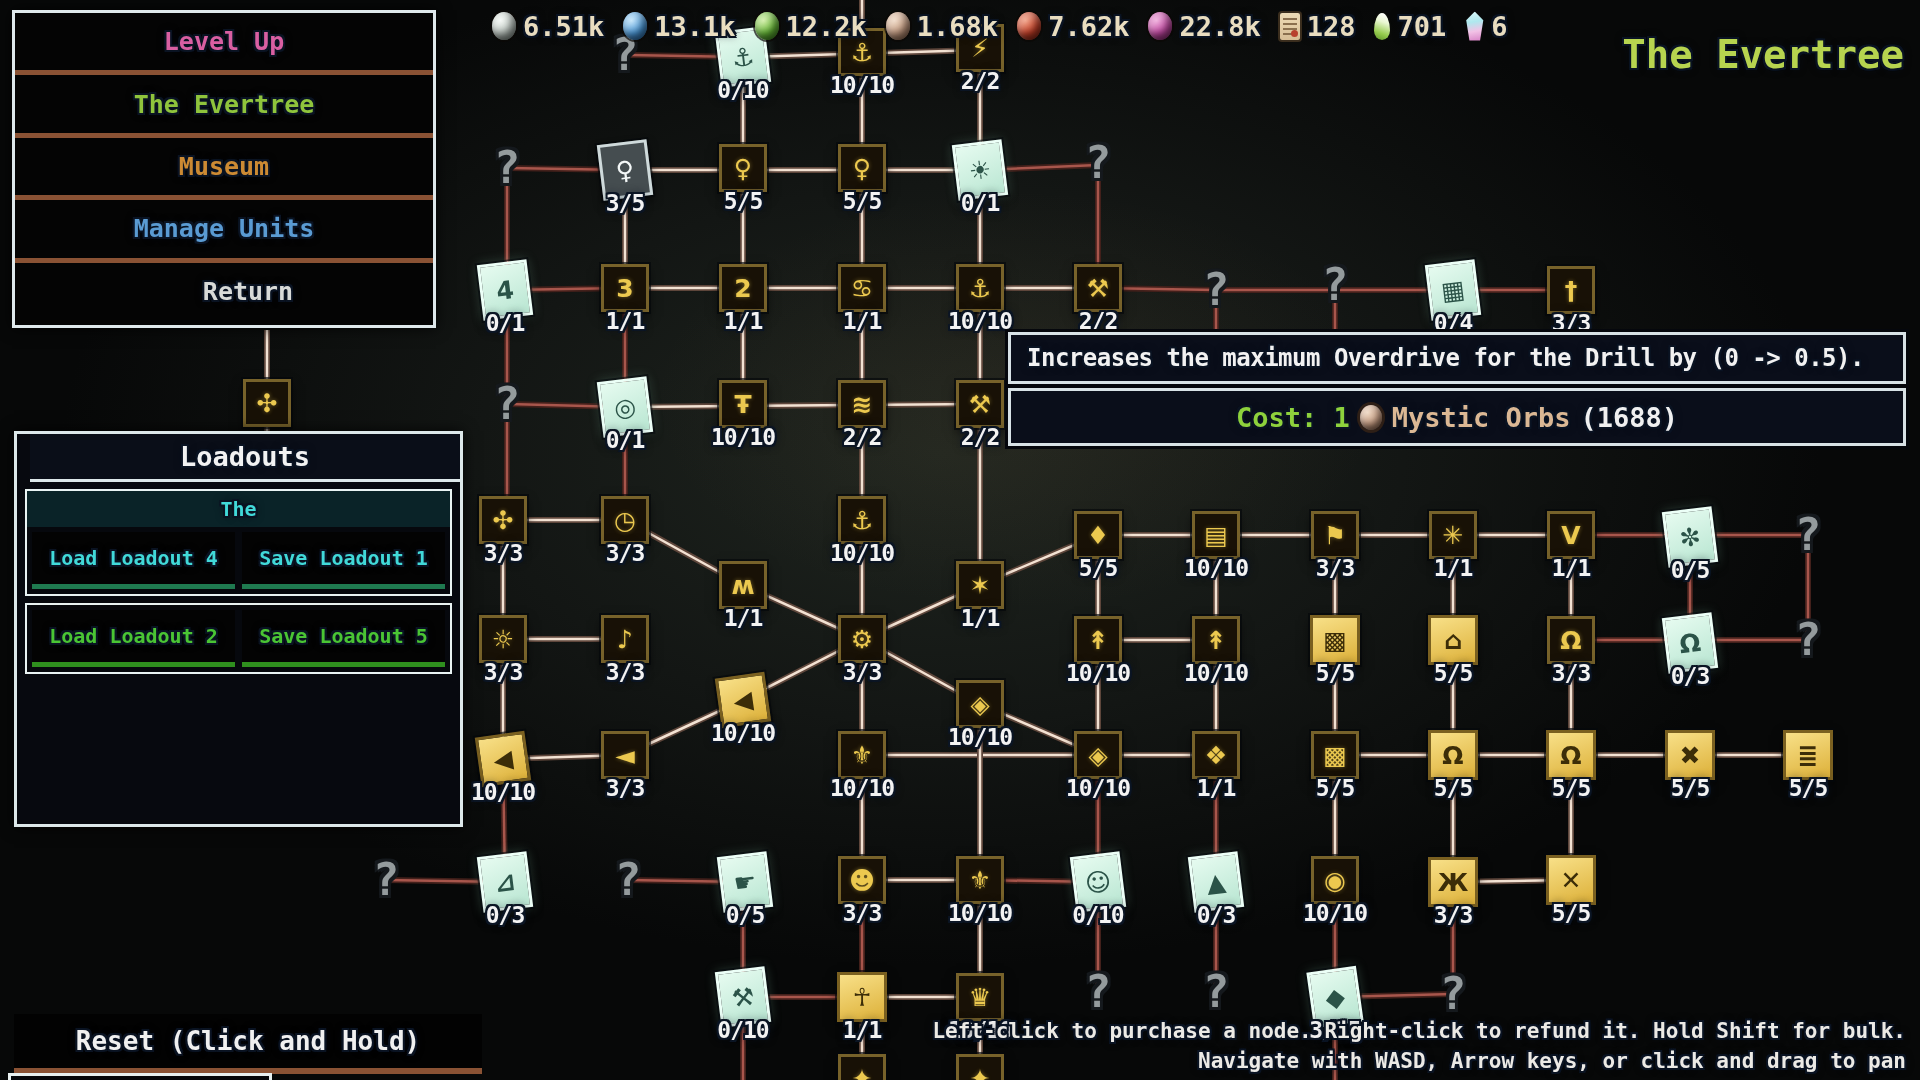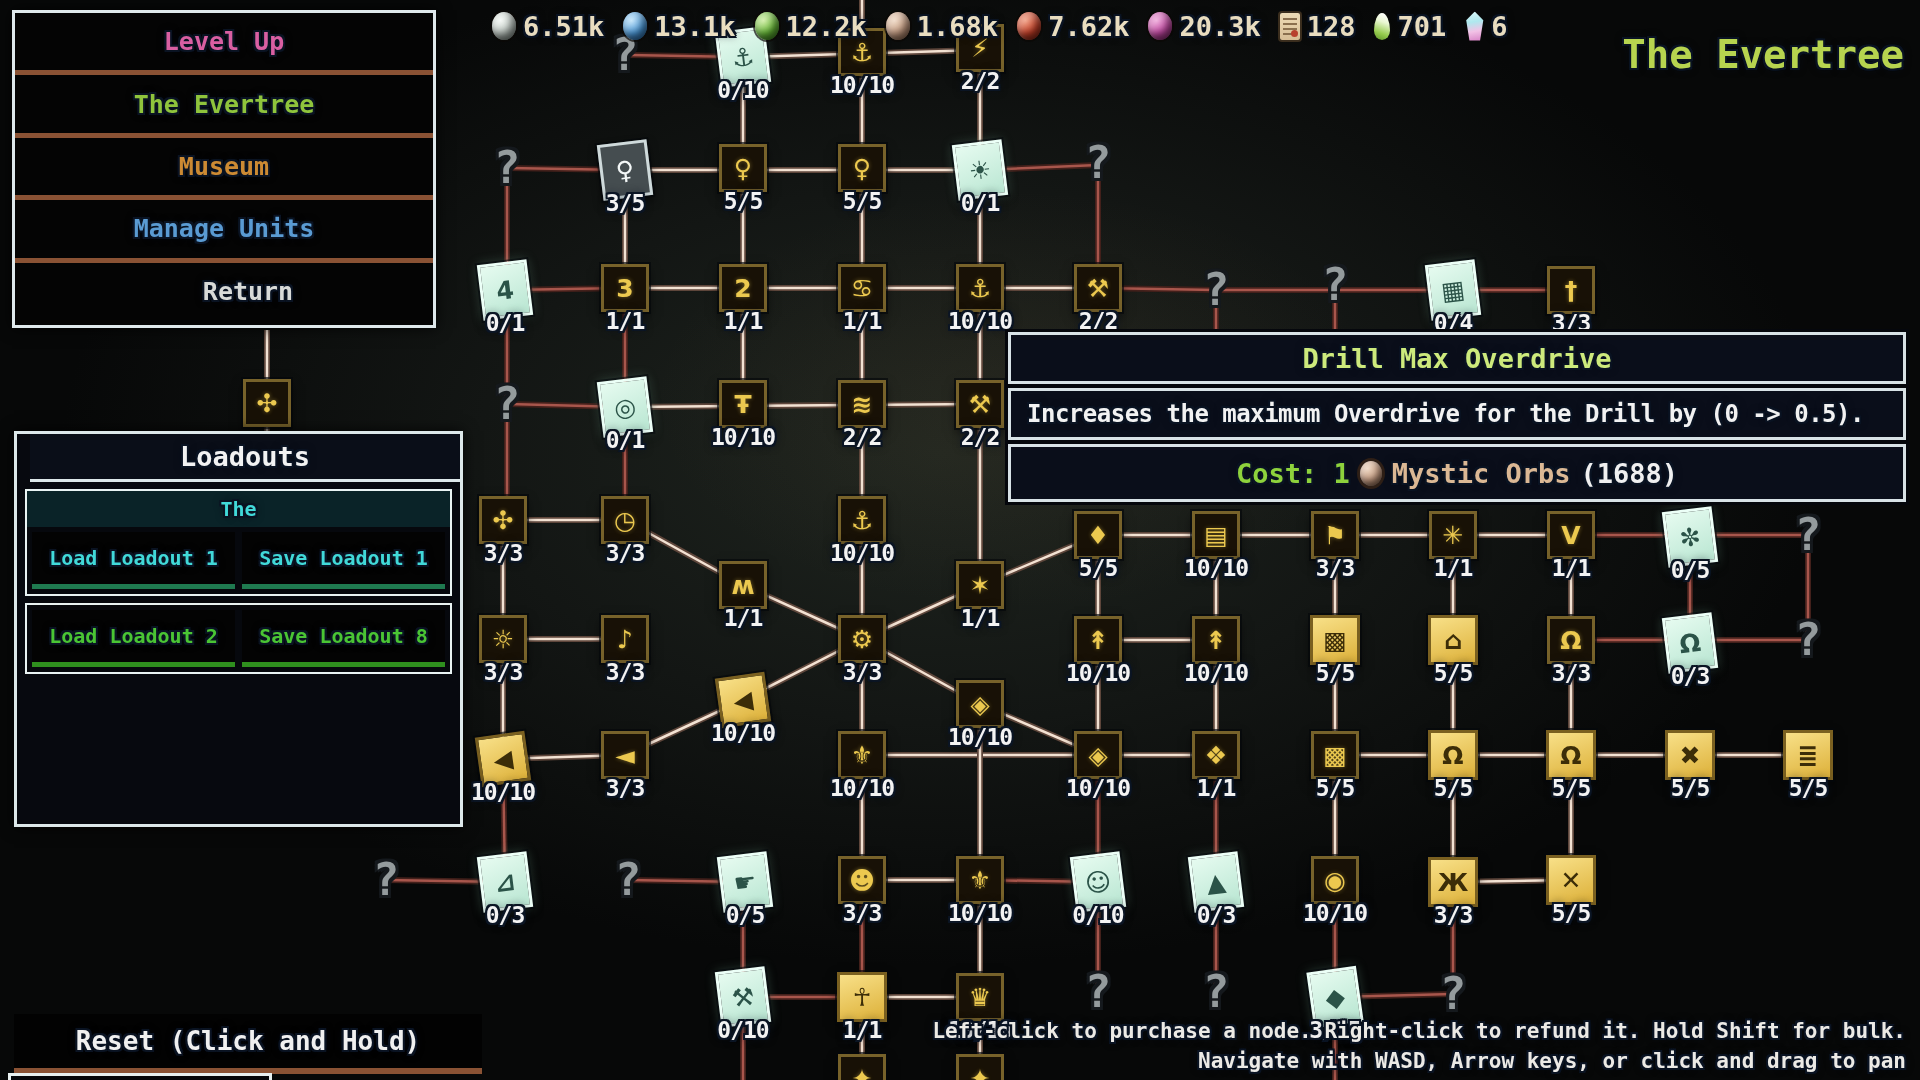--- a/index.html
+++ b/index.html
@@ -592,21 +592,21 @@
     <div class="res">
         <span class="ricon orb tan-orb"></span>
         <span class="res-val outl">1.68k</span>
       </div>
     <div class="res">
         <span class="ricon orb red-orb"></span>
         <span class="res-val outl">7.62k</span>
       </div>
     <div class="res">
         <span class="ricon orb magenta-orb"></span>
-        <span class="res-val outl">20.3k</span>
+        <span class="res-val outl">22.8k</span>
       </div>
     <div class="res">
         <span class="ricon scroll"></span>
         <span class="res-val outl">128</span>
       </div>
     <div class="res">
         <span class="ricon seed"></span>
         <span class="res-val outl">701</span>
       </div>
     <div class="res">
@@ -626,37 +626,34 @@
         <div class="menu-item outl" style="color: rgb(216, 218, 216);">Return</div>
       </div>
   </div>
 
   <div id="loadouts">
     <div id="loadouts-title" class="outl">Loadouts</div>
     <div id="lo-sections">
         <div class="lo-section">
           <div class="lo-head outl" style="background: rgb(10, 35, 40); color: rgb(65, 217, 217);">The</div>
           <div class="lo-btns">
-            <div class="lo-btn outl" style="color: rgb(65, 217, 217); border-bottom-color: rgb(31, 122, 80);">Load Loadout 1</div>
+            <div class="lo-btn outl" style="color: rgb(65, 217, 217); border-bottom-color: rgb(31, 122, 80);">Load Loadout 4</div>
             <div class="lo-btn outl" style="color: rgb(65, 217, 217); border-bottom-color: rgb(31, 122, 80);">Save Loadout 1</div>
           </div>
         </div>
         <div class="lo-section">
           <div class="lo-btns">
             <div class="lo-btn outl" style="color: rgb(74, 197, 52); border-bottom-color: rgb(47, 143, 30);">Load Loadout 2</div>
-            <div class="lo-btn outl" style="color: rgb(74, 197, 52); border-bottom-color: rgb(47, 143, 30);">Save Loadout 8</div>
+            <div class="lo-btn outl" style="color: rgb(74, 197, 52); border-bottom-color: rgb(47, 143, 30);">Save Loadout 5</div>
           </div>
         </div>
       </div>
   </div>
 
   <div id="tooltip">
-    <div class="tt-box" id="tt-title">
-        <span class="outl">Drill Max Overdrive</span>
-      </div>
     <div class="tt-box" id="tt-body">
         <span class="outl">Increases the maximum Overdrive for the Drill by (0 -&gt; 0.5).</span>
       </div>
     <div class="tt-box" id="tt-cost">
       <span class="cost-prefix outl">Cost: 1</span>
       <span class="cost-orb"></span>
       <span class="cost-currency outl">Mystic Orbs</span>
       <span class="cost-balance outl">(1688)</span>
     </div>
   </div>

